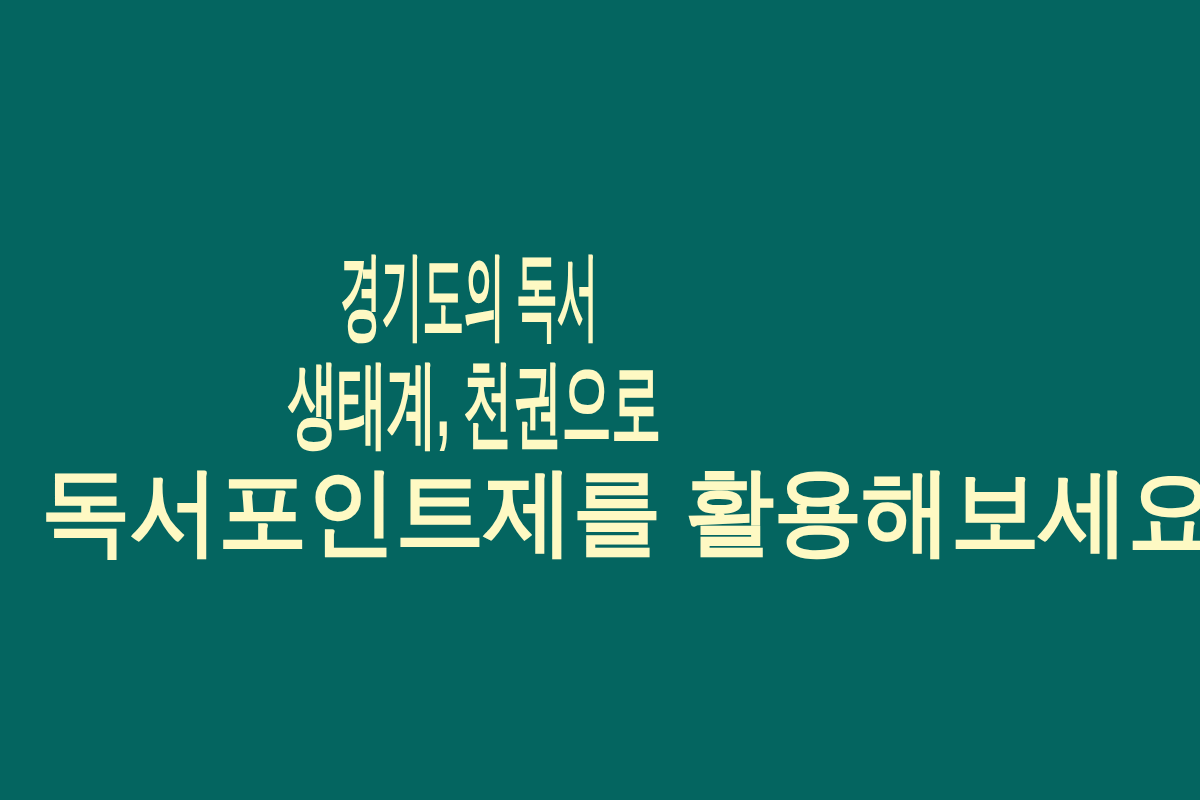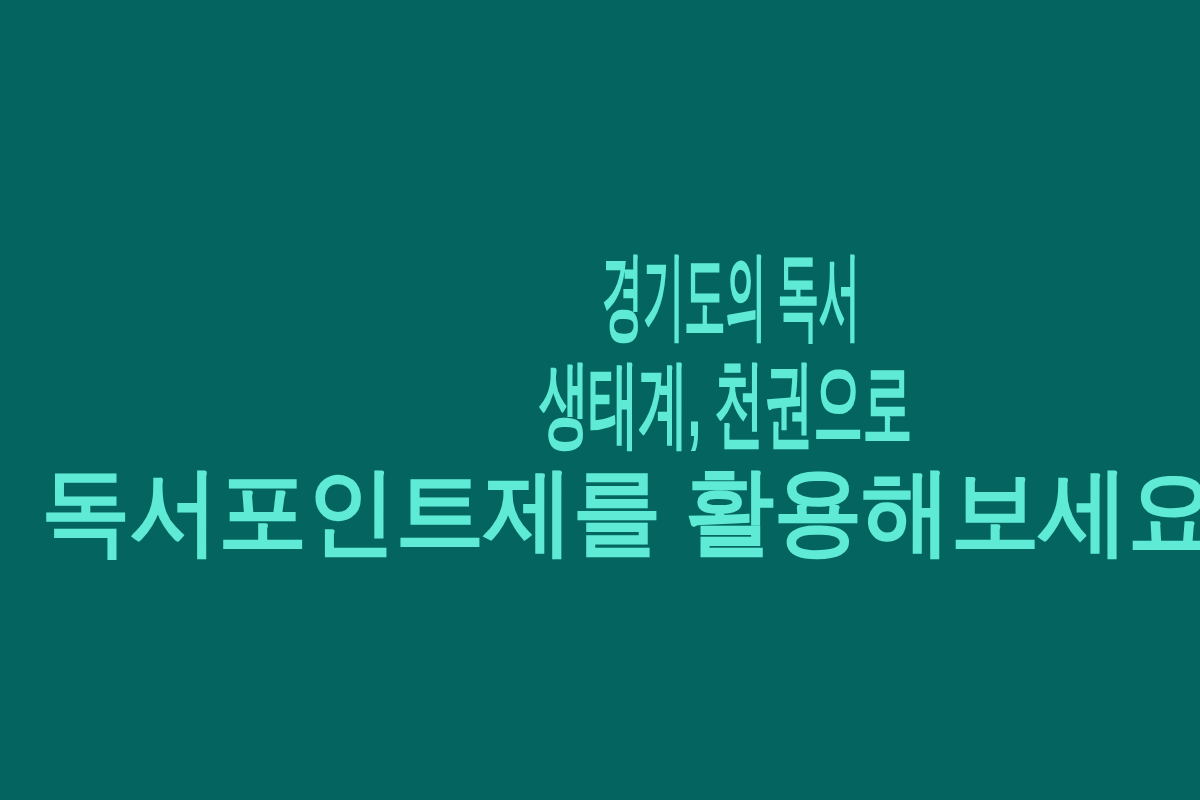--- a/index.html
+++ b/index.html
@@ -64,21 +64,21 @@
   .headline-line.line-3 {
     transform: scaleX(0.99);
     transform-origin: 50% 50%;
   }
 </style>
 </head>
 <body>
 
 <div id="poster" style="background: rgb(4, 101, 96);">
 
-  <h1 id="headline" style="color: #5eead4; text-align: right;">
+  <h1 id="headline" style="color: #fef9c3; text-align: left;">
 
     <span class="headline-line line-1" style="transform: scaleX(0.4333); transform-origin: 50% 50%;">경기도의 독서</span>
 
     <span class="headline-line line-2" style="transform: scaleX(0.52); transform-origin: 50% 50%;">생태계, 천권으로</span>
 
     <span class="headline-line line-3" style="transform: scaleX(0.9317); transform-origin: 50% 50%;">독서포인트제를 활용해보세요!</span>
 
   </h1>
 
 </div>

